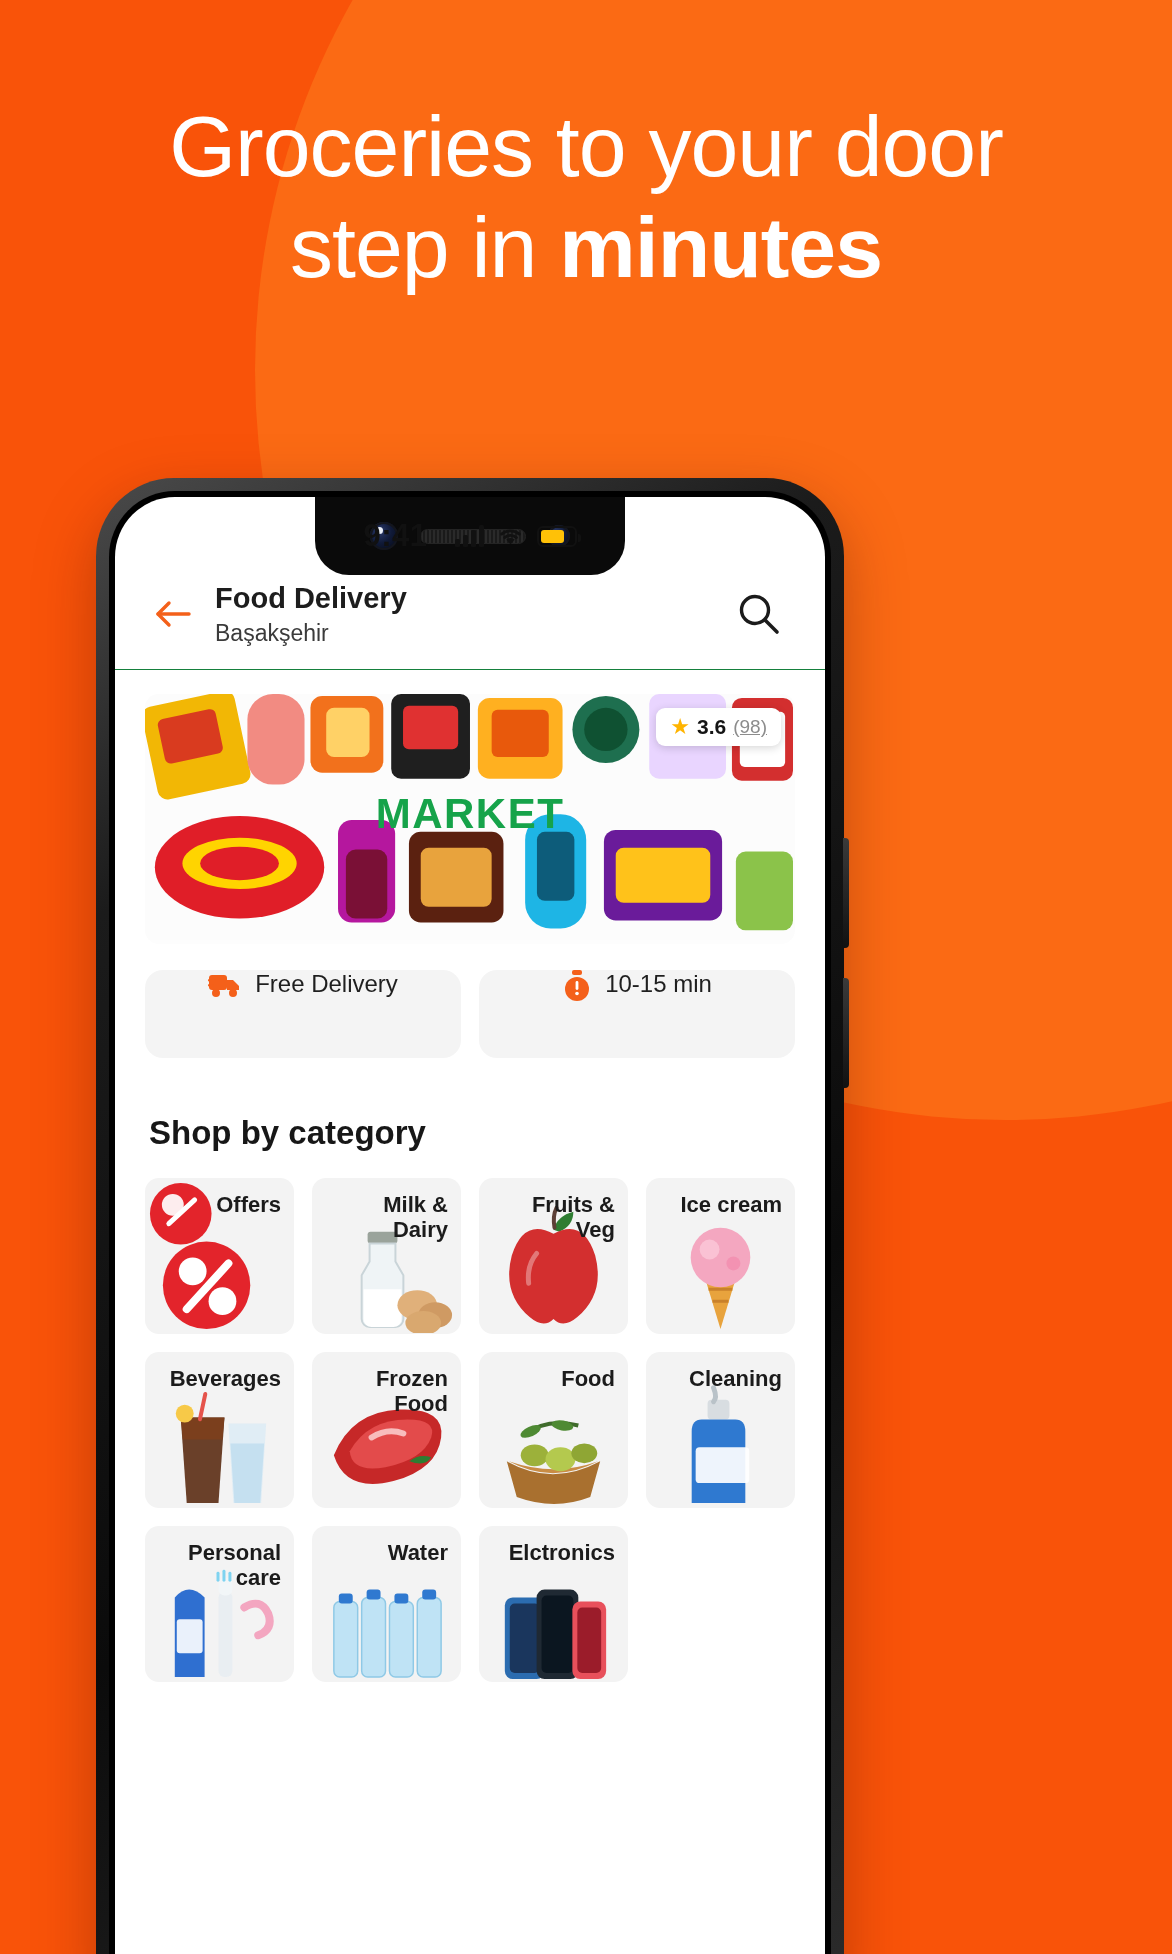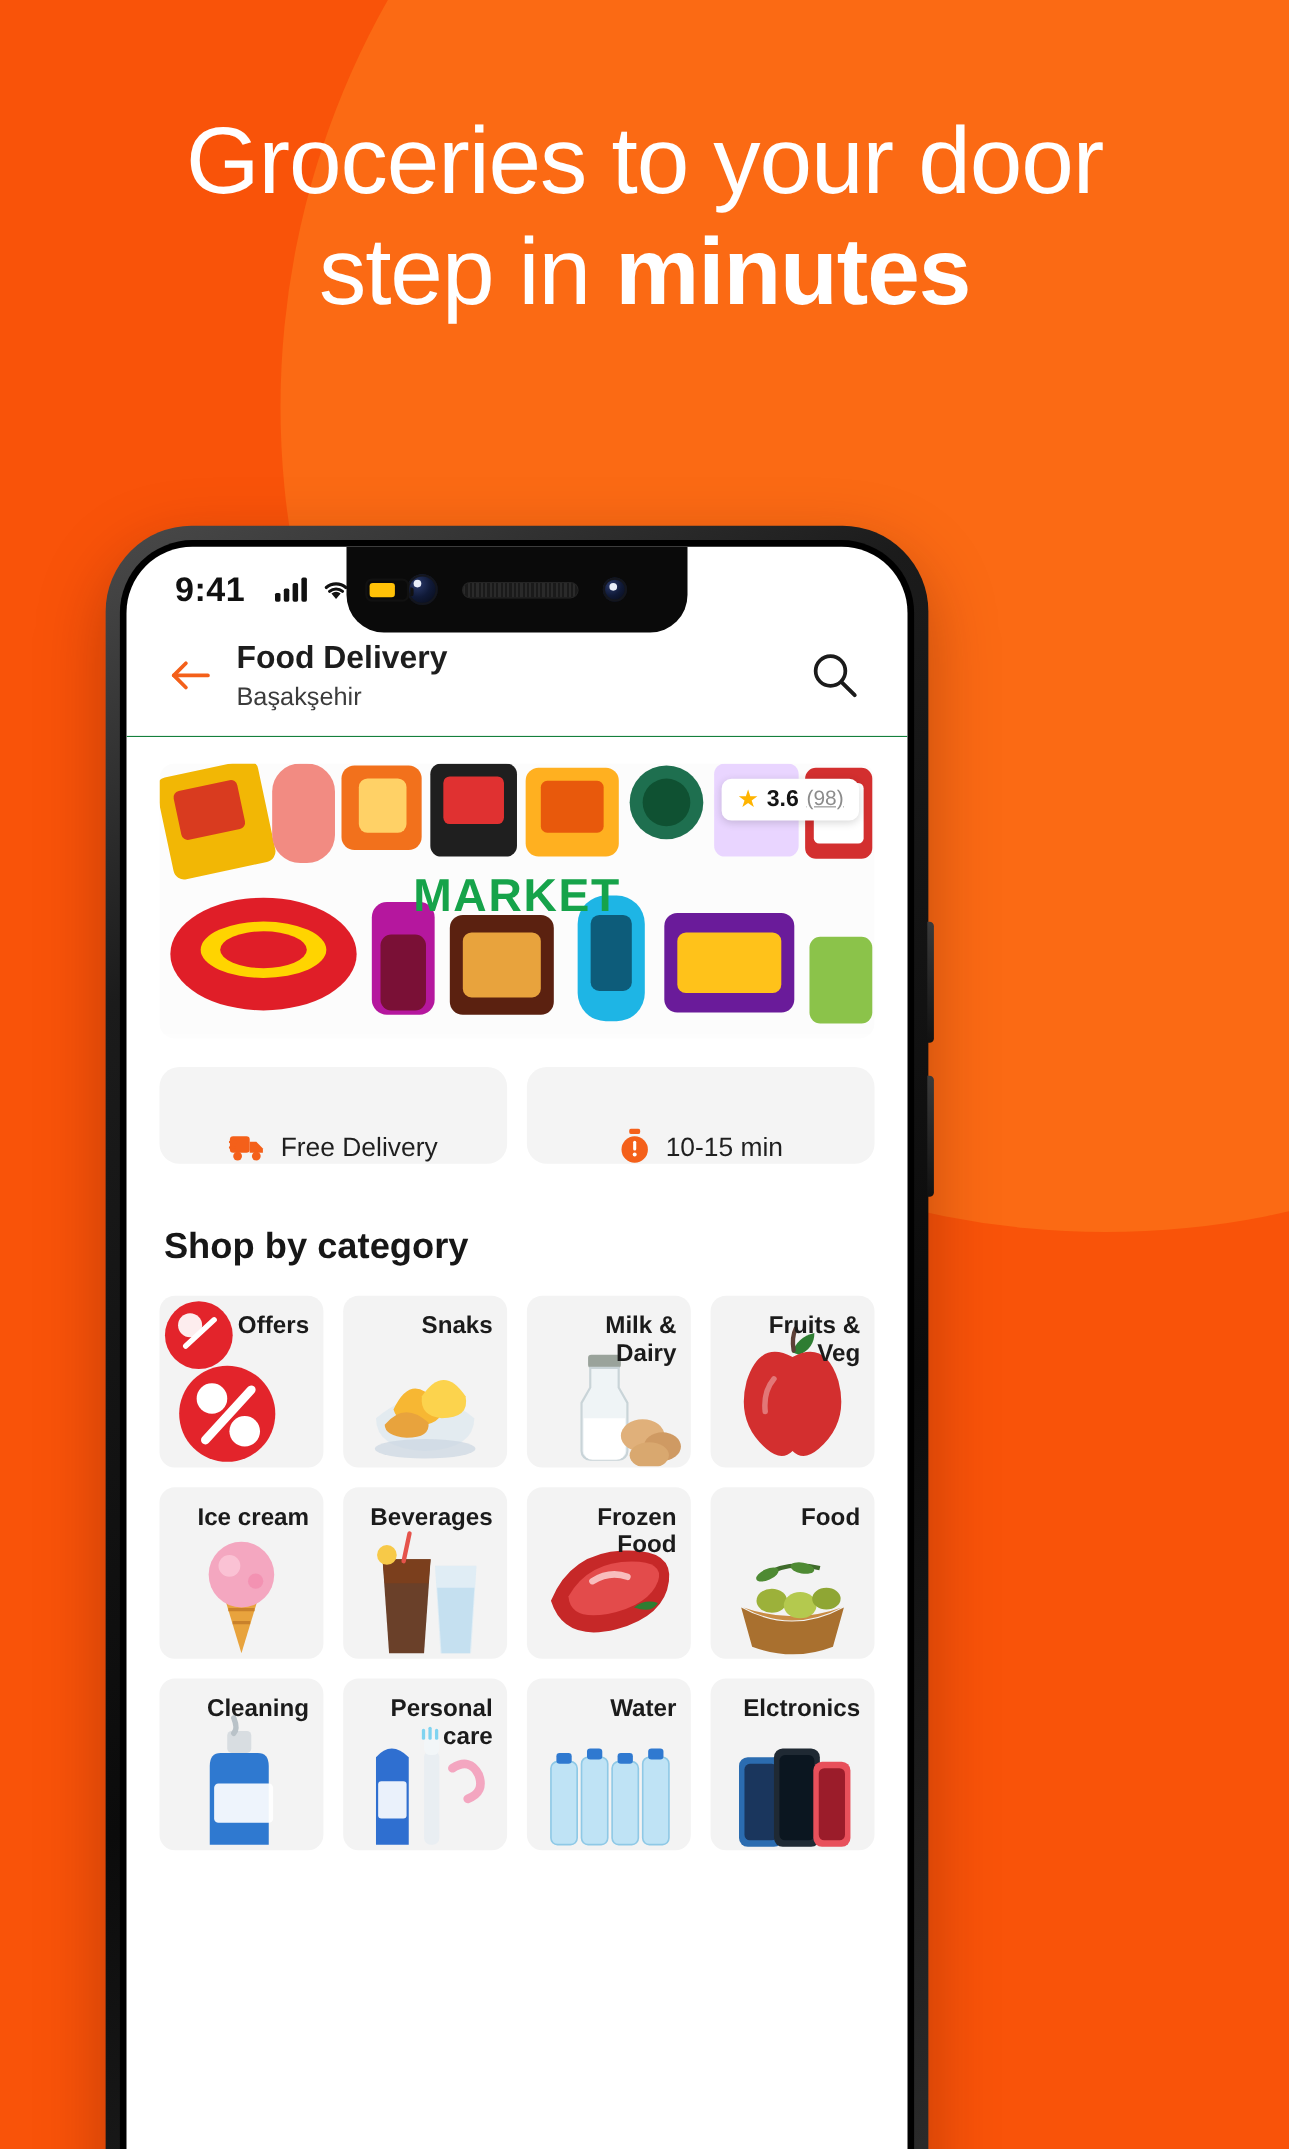--- a/index.html
+++ b/index.html
@@ -72,21 +72,21 @@
   .speaker {
     width:106px; height:15px; border-radius:9px;
     background:repeating-linear-gradient(90deg,#2a2a2a 0 2px,#1a1a1a 2px 4px);
     border:1px solid #242424;
   }
 
   
   .statusbar {
     position:relative; z-index:21;
     height:78px; display:flex; align-items:center;
-    justify-content:flex-start; padding:0 44px;gap:27px;
+    justify-content:center; padding:0 44px;gap:27px;
   }
   .clock { font-size:31px; font-weight:700; color:#111; letter-spacing:.5px; }
   .sysicons { display:flex; align-items:center; gap:13px; }
   .bars { display:flex; align-items:flex-end; gap:3px; height:22px; }
   .bars i { width:5px; background:#111; border-radius:1.5px; display:block; }
   .bars i:nth-child(1){height:8px}
   .bars i:nth-child(2){height:12px}
   .bars i:nth-child(3){height:17px}
   .bars i:nth-child(4){height:22px}
   .battery {
@@ -126,21 +126,21 @@
     display:flex; align-items:center; gap:7px;
     box-shadow:0 2px 8px rgba(0,0,0,.16); font-size:21px;
   }
   .rating .val { font-weight:700; color:#141414; }
   .rating .cnt { color:#8c8c8c; font-size:19px;text-decoration:underline; }
   .star { color:#FFB400; font-size:22px; line-height:1; }
 
   .pills { display:flex; gap:18px; margin-top:26px; }
   .pill {
     flex:1 1 0; background:#F4F4F4; border-radius:18px;
-    height:88px; display:flex; align-items:flex-end; justify-content:center;
+    height:88px; display:flex; align-items:flex-start; justify-content:center;
     gap:13px; font-size:24px; color:#1f1f1f; font-weight:500;
   }
   .pill svg { flex:0 0 auto; }
 
   .section-title {
     margin:56px 0 26px 4px; font-size:33px; font-weight:700; color:#171717;
   }
 
   .grid { display:grid; grid-template-columns:repeat(4,1fr); gap:18px; }
   .tile {
@@ -291,30 +291,20 @@
               <circle cx="28" cy="27" r="11" fill="#fff" opacity=".92"></circle>
               <path d="M24 46 L50 22" stroke="#fff" stroke-width="5" stroke-linecap="round"></path>
               <circle cx="62" cy="108" r="44" fill="#E3242B"></circle>
               <circle cx="48" cy="94" r="14" fill="#fff"></circle>
               <circle cx="78" cy="124" r="14" fill="#fff"></circle>
               <path d="M42 132 L84 86" stroke="#fff" stroke-width="8" stroke-linecap="round"></path>
             </svg>
             <div class="lbl">Offers</div>
           </div>
 
-          <div class="tile">
-            <svg class="art" viewBox="0 0 150 156">
-              <path d="M30 112 Q75 74 120 112 Q120 140 75 142 Q30 140 30 112 Z" fill="#D9E6EF" opacity=".6"></path>
-              <path d="M46 104 Q62 70 84 96 Q98 112 76 118 Q52 122 46 104 Z" fill="#F7B733"></path>
-              <path d="M72 92 Q92 62 112 92 Q116 112 90 112 Q70 110 72 92 Z" fill="#FCD34D"></path>
-              <path d="M38 118 Q56 96 78 116 Q80 130 58 130 Q38 128 38 118 Z" fill="#E8A33D"></path>
-              <ellipse cx="75" cy="140" rx="46" ry="9" fill="#CBD5E1" opacity=".7"></ellipse>
-            </svg>
-            <div class="lbl">Snaks</div>
-          </div>
 
           <div class="tile">
             <svg class="art" viewBox="0 0 150 156">
               <rect x="56" y="54" width="30" height="12" rx="3" fill="#9AA39B"></rect>
               <path d="M58 66 h26 v18 l8 14 v44 a8 8 0 0 1-8 8 h-26 a8 8 0 0 1-8-8 v-44 l8-14 z" fill="#EFF4F6" stroke="#C9D4D8" stroke-width="2"></path>
               <path d="M52 112 h38 v30 a8 8 0 0 1-8 8 h-22 a8 8 0 0 1-8-8 z" fill="#fff"></path>
               <ellipse cx="106" cy="128" rx="20" ry="15" fill="#E0B07A"></ellipse>
               <ellipse cx="124" cy="138" rx="17" ry="13" fill="#CF9A63"></ellipse>
               <ellipse cx="112" cy="146" rx="18" ry="12" fill="#D9A86F"></ellipse>
             </svg>

